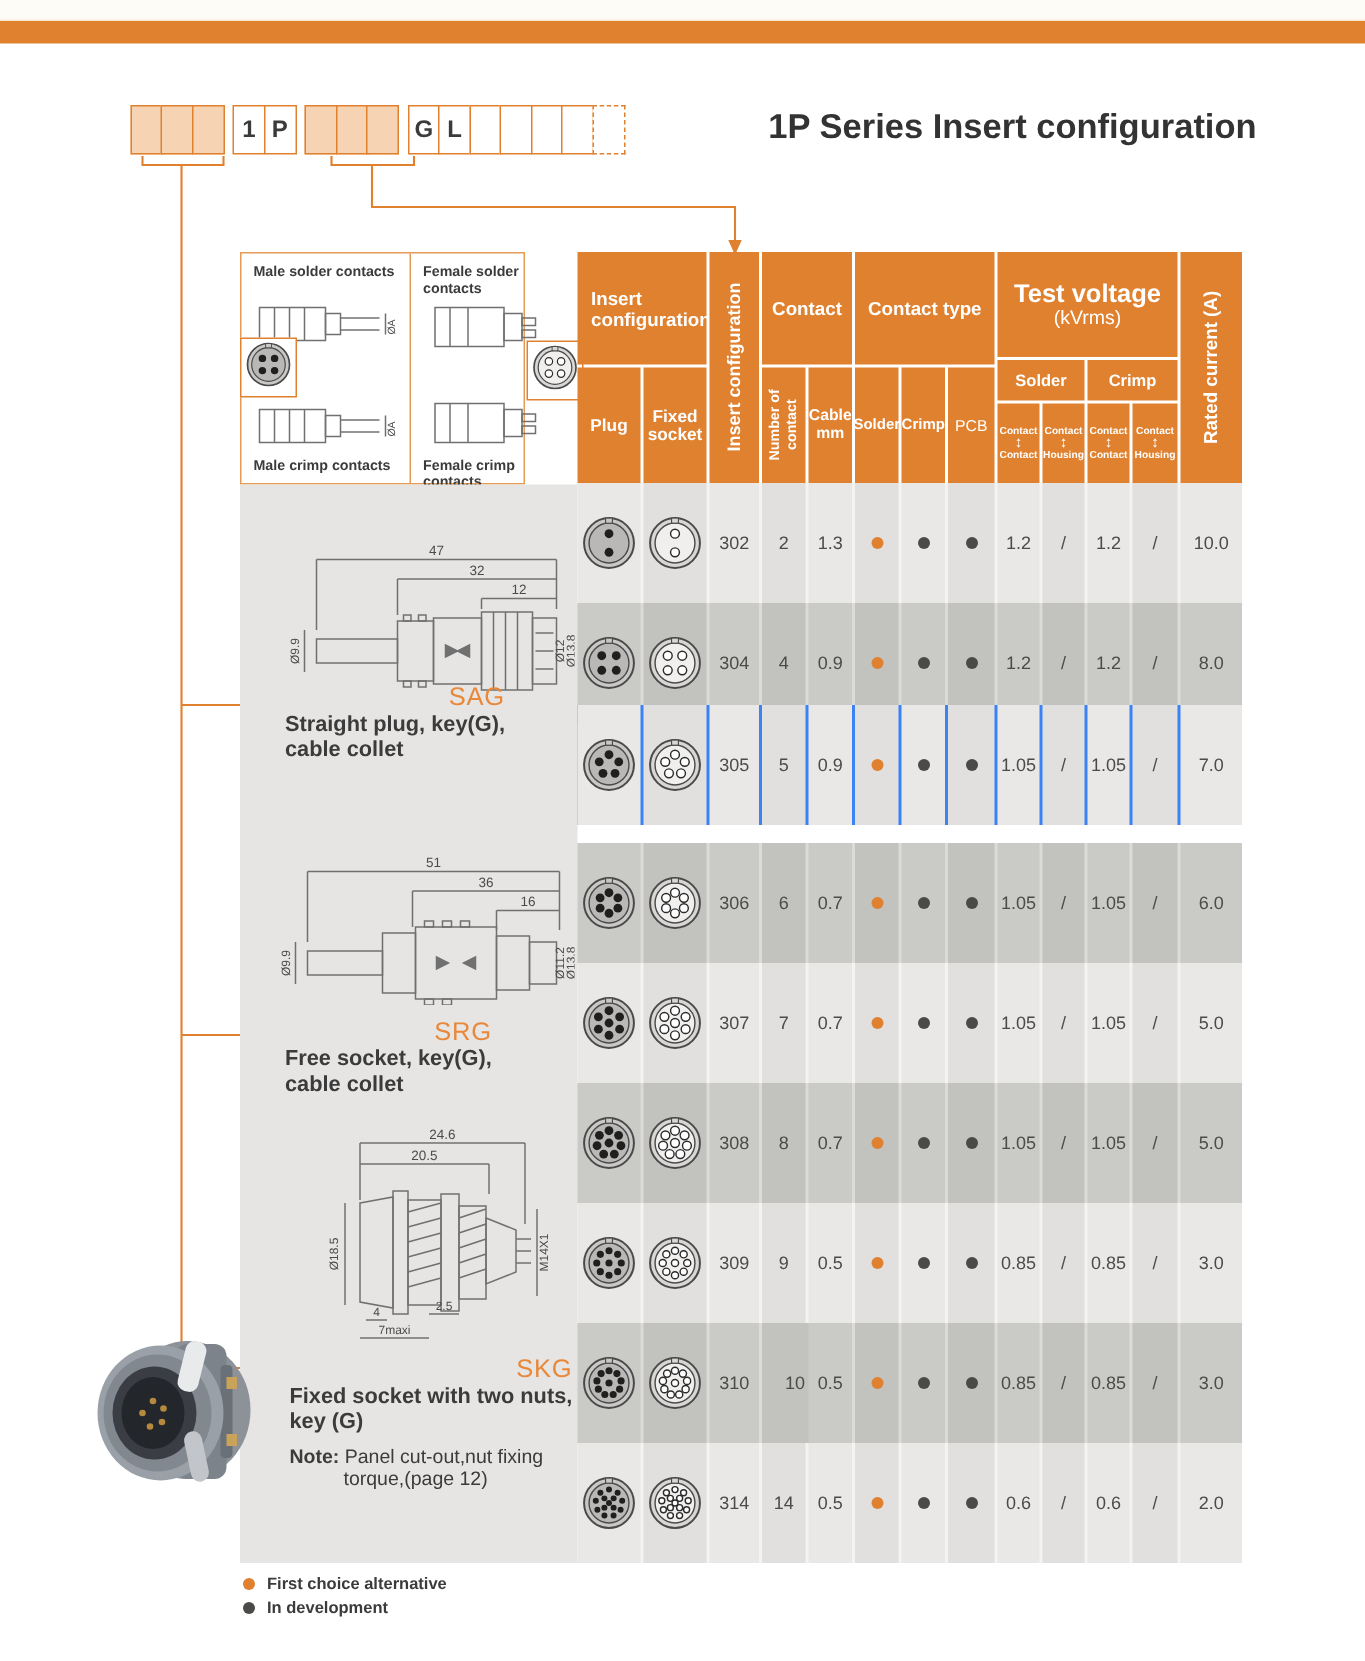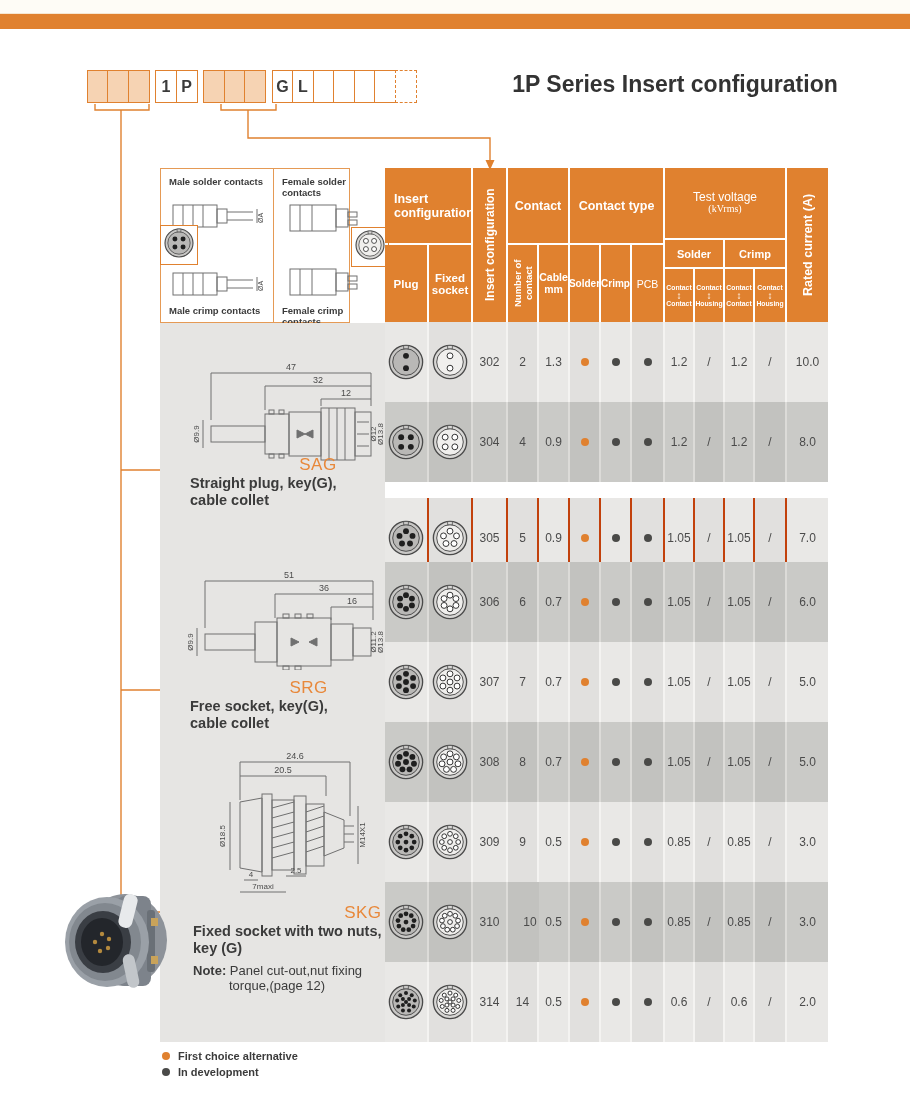--- a/index.html
+++ b/index.html
@@ -345,22 +345,22 @@
     <div class="hcell vrot" style="left:508px;top:245px;width:29px;height:77px;font-size:9.5px;font-weight:bold;">Number of contact</div>
     <div class="hcell tvcell" style="left:539px;top:245px;width:29px;height:77px;">
       <span style="font-size:10.5px;font-weight:bold;">Cable</span>
       <span style="font-size:10.5px;font-weight:bold;">mm</span>
     </div>
     <div class="hcell hgroup" style="left:570px;top:168px;width:93px;height:75px;">Contact type</div>
     <div class="hcell" style="left:570px;top:245px;width:29px;height:77px;font-size:10px;font-weight:bold;">Solder</div>
     <div class="hcell" style="left:601px;top:245px;width:29px;height:77px;font-size:10px;font-weight:bold;">Crimp</div>
     <div class="hcell" style="left:632px;top:245px;width:31px;height:77px;font-size:10.5px;font-weight:normal;">PCB</div>
     <div class="hcell tvcell" style="left:665px;top:168px;width:120px;height:70px;">
-      <span style="font-size:12px;font-weight:normal;">Test voltage</span>
-      <span style="font-size:10px;font-family:Liberation Serif, serif;">(kVrms)</span>
+      <span style="font-size:17px;font-weight:bold;">Test voltage</span>
+      <span style="font-size:13px;">(kVrms)</span>
     </div>
     <div class="hcell" style="left:665px;top:240px;width:58px;height:27px;font-size:11px;font-weight:bold;">Solder</div>
     <div class="hcell" style="left:725px;top:240px;width:60px;height:27px;font-size:11px;font-weight:bold;">Crimp</div>
 
     <div class="hcell tvcell" style="left:665px;top:269px;width:28px;height:53px;">
       <span class="tvsmall">Contact</span>
       <span class="tvarrow">↕</span>
       <span class="tvsmall">Contact</span>
     </div>
     <div class="hcell tvcell" style="left:695px;top:269px;width:28px;height:53px;">
@@ -453,21 +453,21 @@
         </div>
         <div class="dcell" style="left: 247px; width: 31px; background: rgb(194, 194, 191);">
           <span class="dot" style="width: 8px; height: 8px; background: rgb(74, 74, 72);"></span>
         </div>
         <div class="dcell" style="left: 280px; width: 28px; background: rgb(202, 202, 199);">1.2</div>
         <div class="dcell" style="left: 310px; width: 28px; background: rgb(194, 194, 191);">/</div>
         <div class="dcell" style="left: 340px; width: 28px; background: rgb(202, 202, 199);">1.2</div>
         <div class="dcell" style="left: 370px; width: 30px; background: rgb(194, 194, 191);">/</div>
         <div class="dcell" style="left: 402px; width: 41px; background: rgb(202, 202, 199);">8.0</div>
       </div>
-      <div class="drow" style="top: 176px; background: #c2410c;">
+      <div class="drow" style="top: 148px; background: #3b82f6;">
         <div class="dcell" style="left: 0px; width: 42px; background: rgb(233, 232, 230);">
           <svg width="38" height="38" viewBox="-20 -20 40 40">
             <circle r="17.5" fill="#c9c8c6" stroke="#4a4a4a" stroke-width="1.4"></circle>
             <circle r="14" fill="#b9b8b6" stroke="#4a4a4a" stroke-width="1"></circle>
             <rect x="-2.4" y="-17.5" width="4.8" height="3.6" fill="#c9c8c6" stroke="#4a4a4a" stroke-width="0.8"></rect>
             <circle cx="0.00" cy="-7.20" r="3.1" fill="#1f1f1f"></circle>
             <circle cx="6.85" cy="-2.22" r="3.1" fill="#1f1f1f"></circle>
             <circle cx="4.23" cy="5.82" r="3.1" fill="#1f1f1f"></circle>
             <circle cx="-4.23" cy="5.82" r="3.1" fill="#1f1f1f"></circle>
             <circle cx="-6.85" cy="-2.22" r="3.1" fill="#1f1f1f"></circle>

